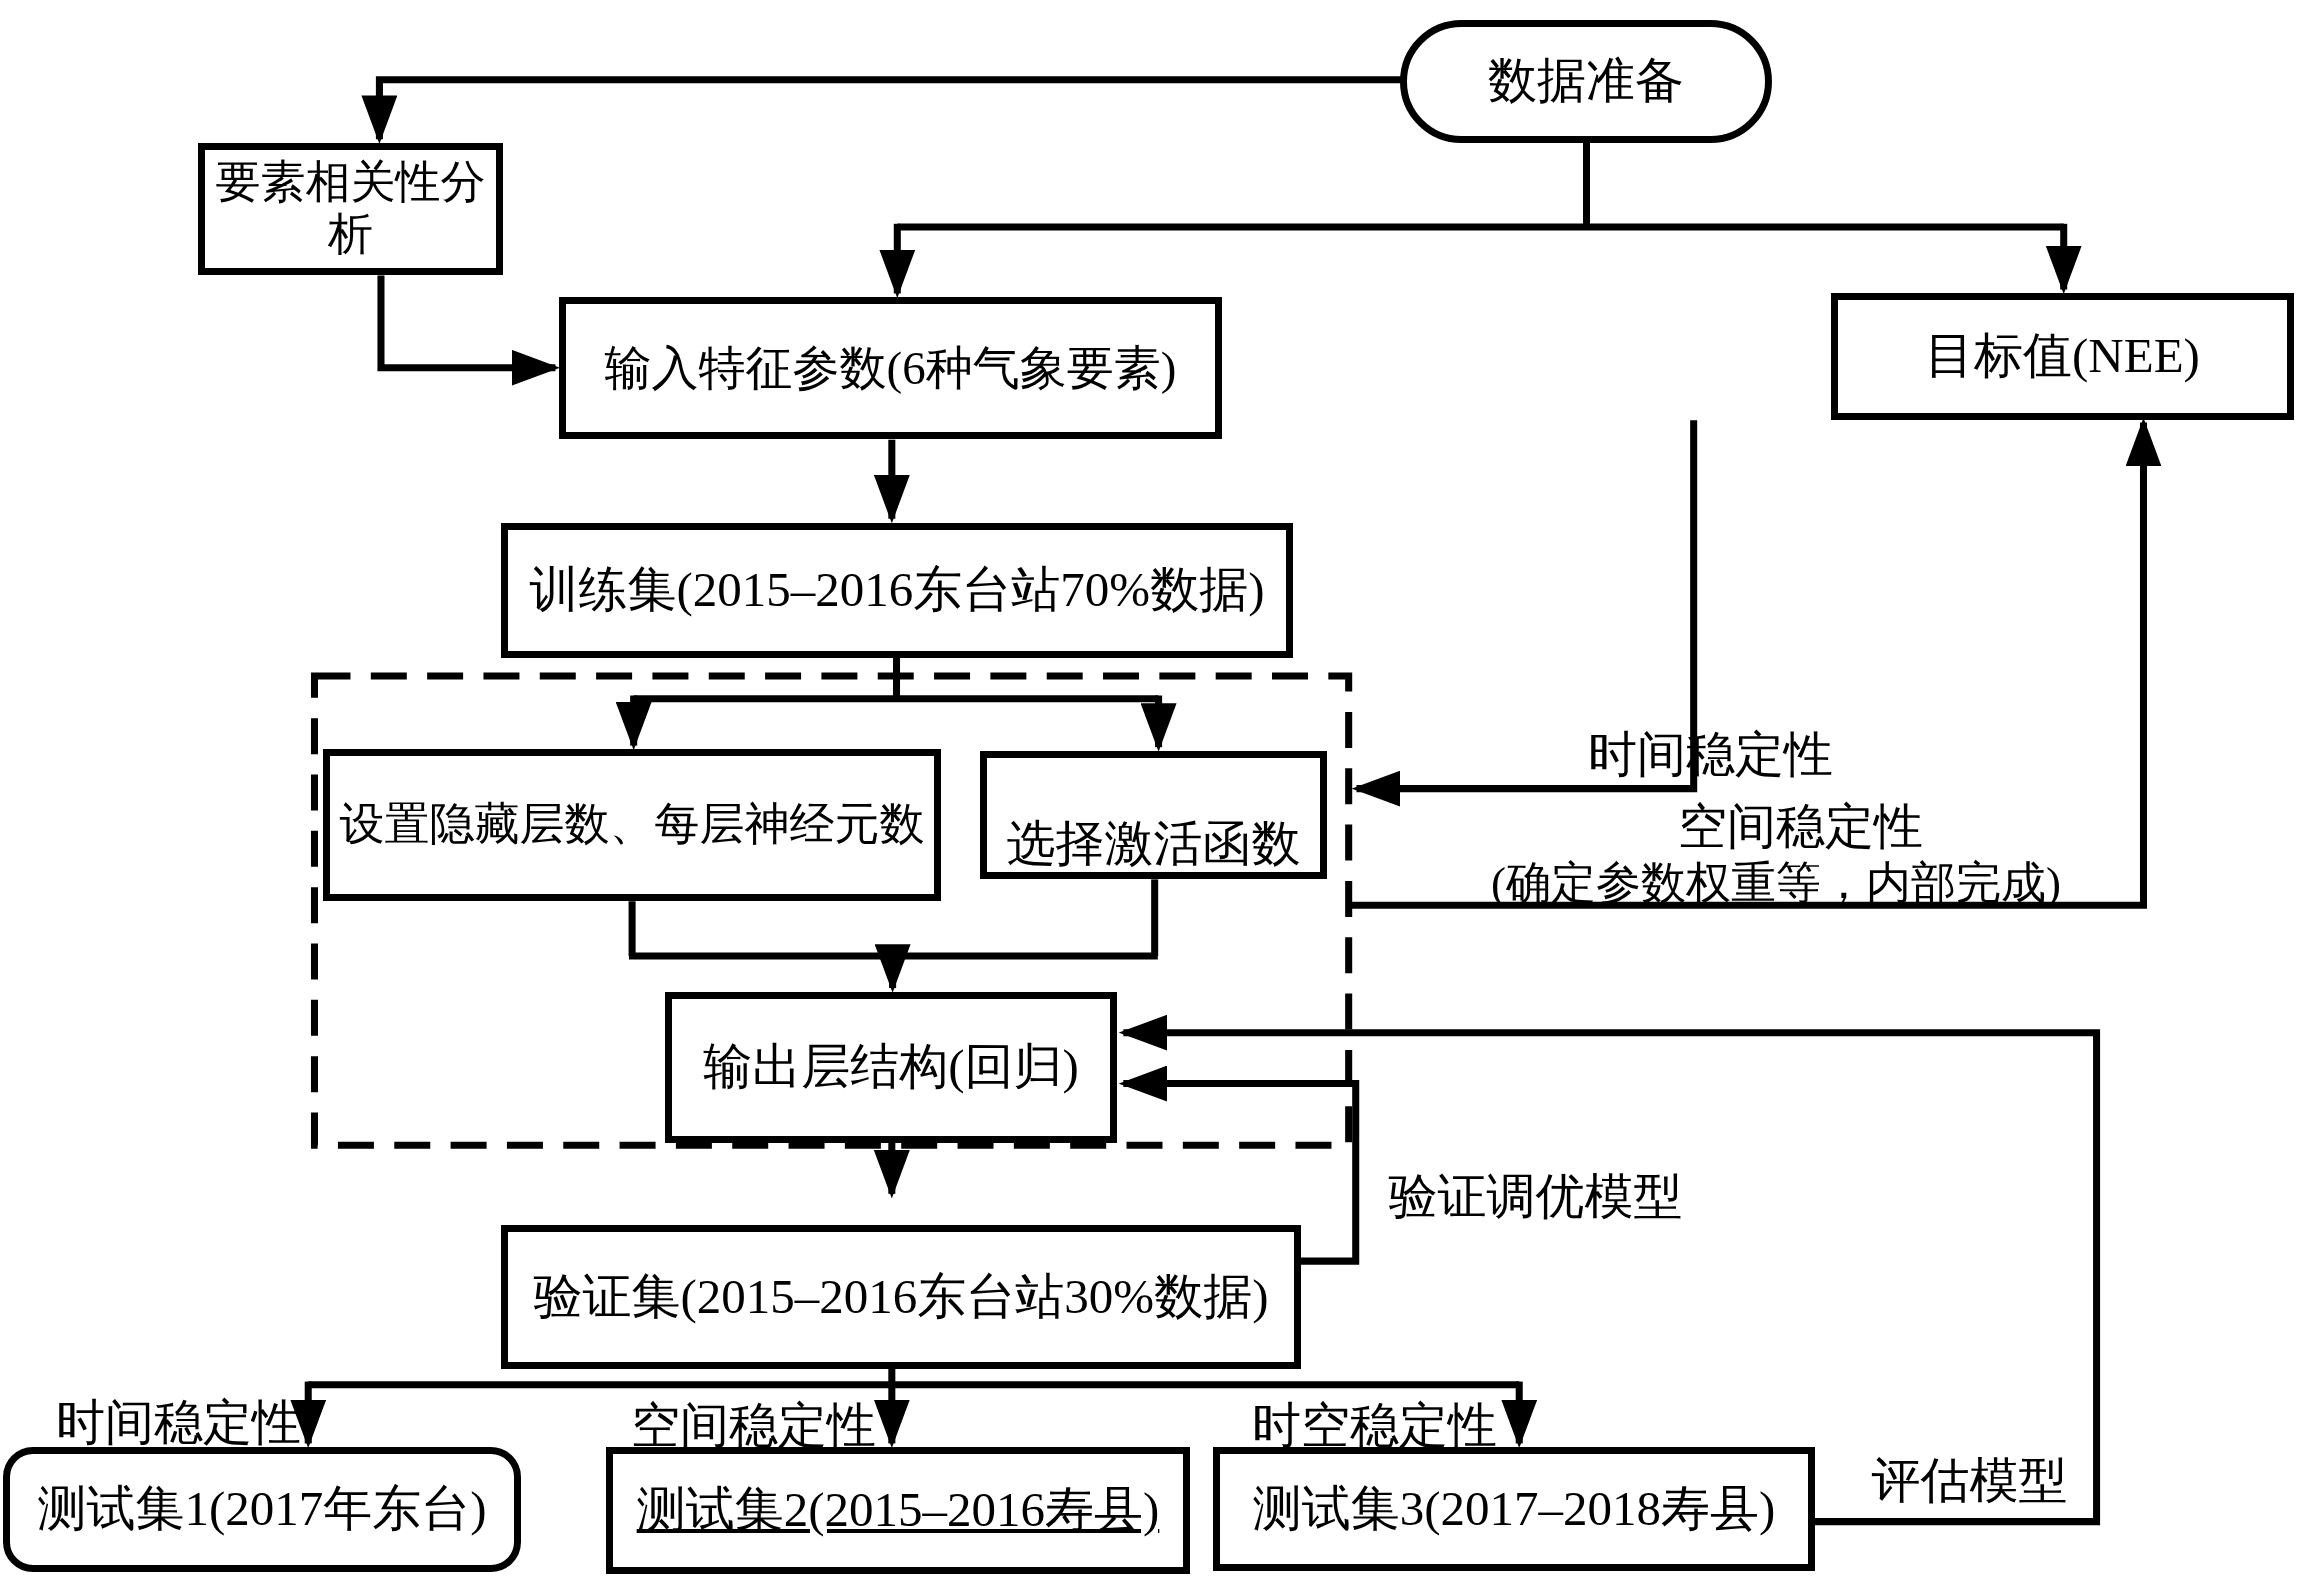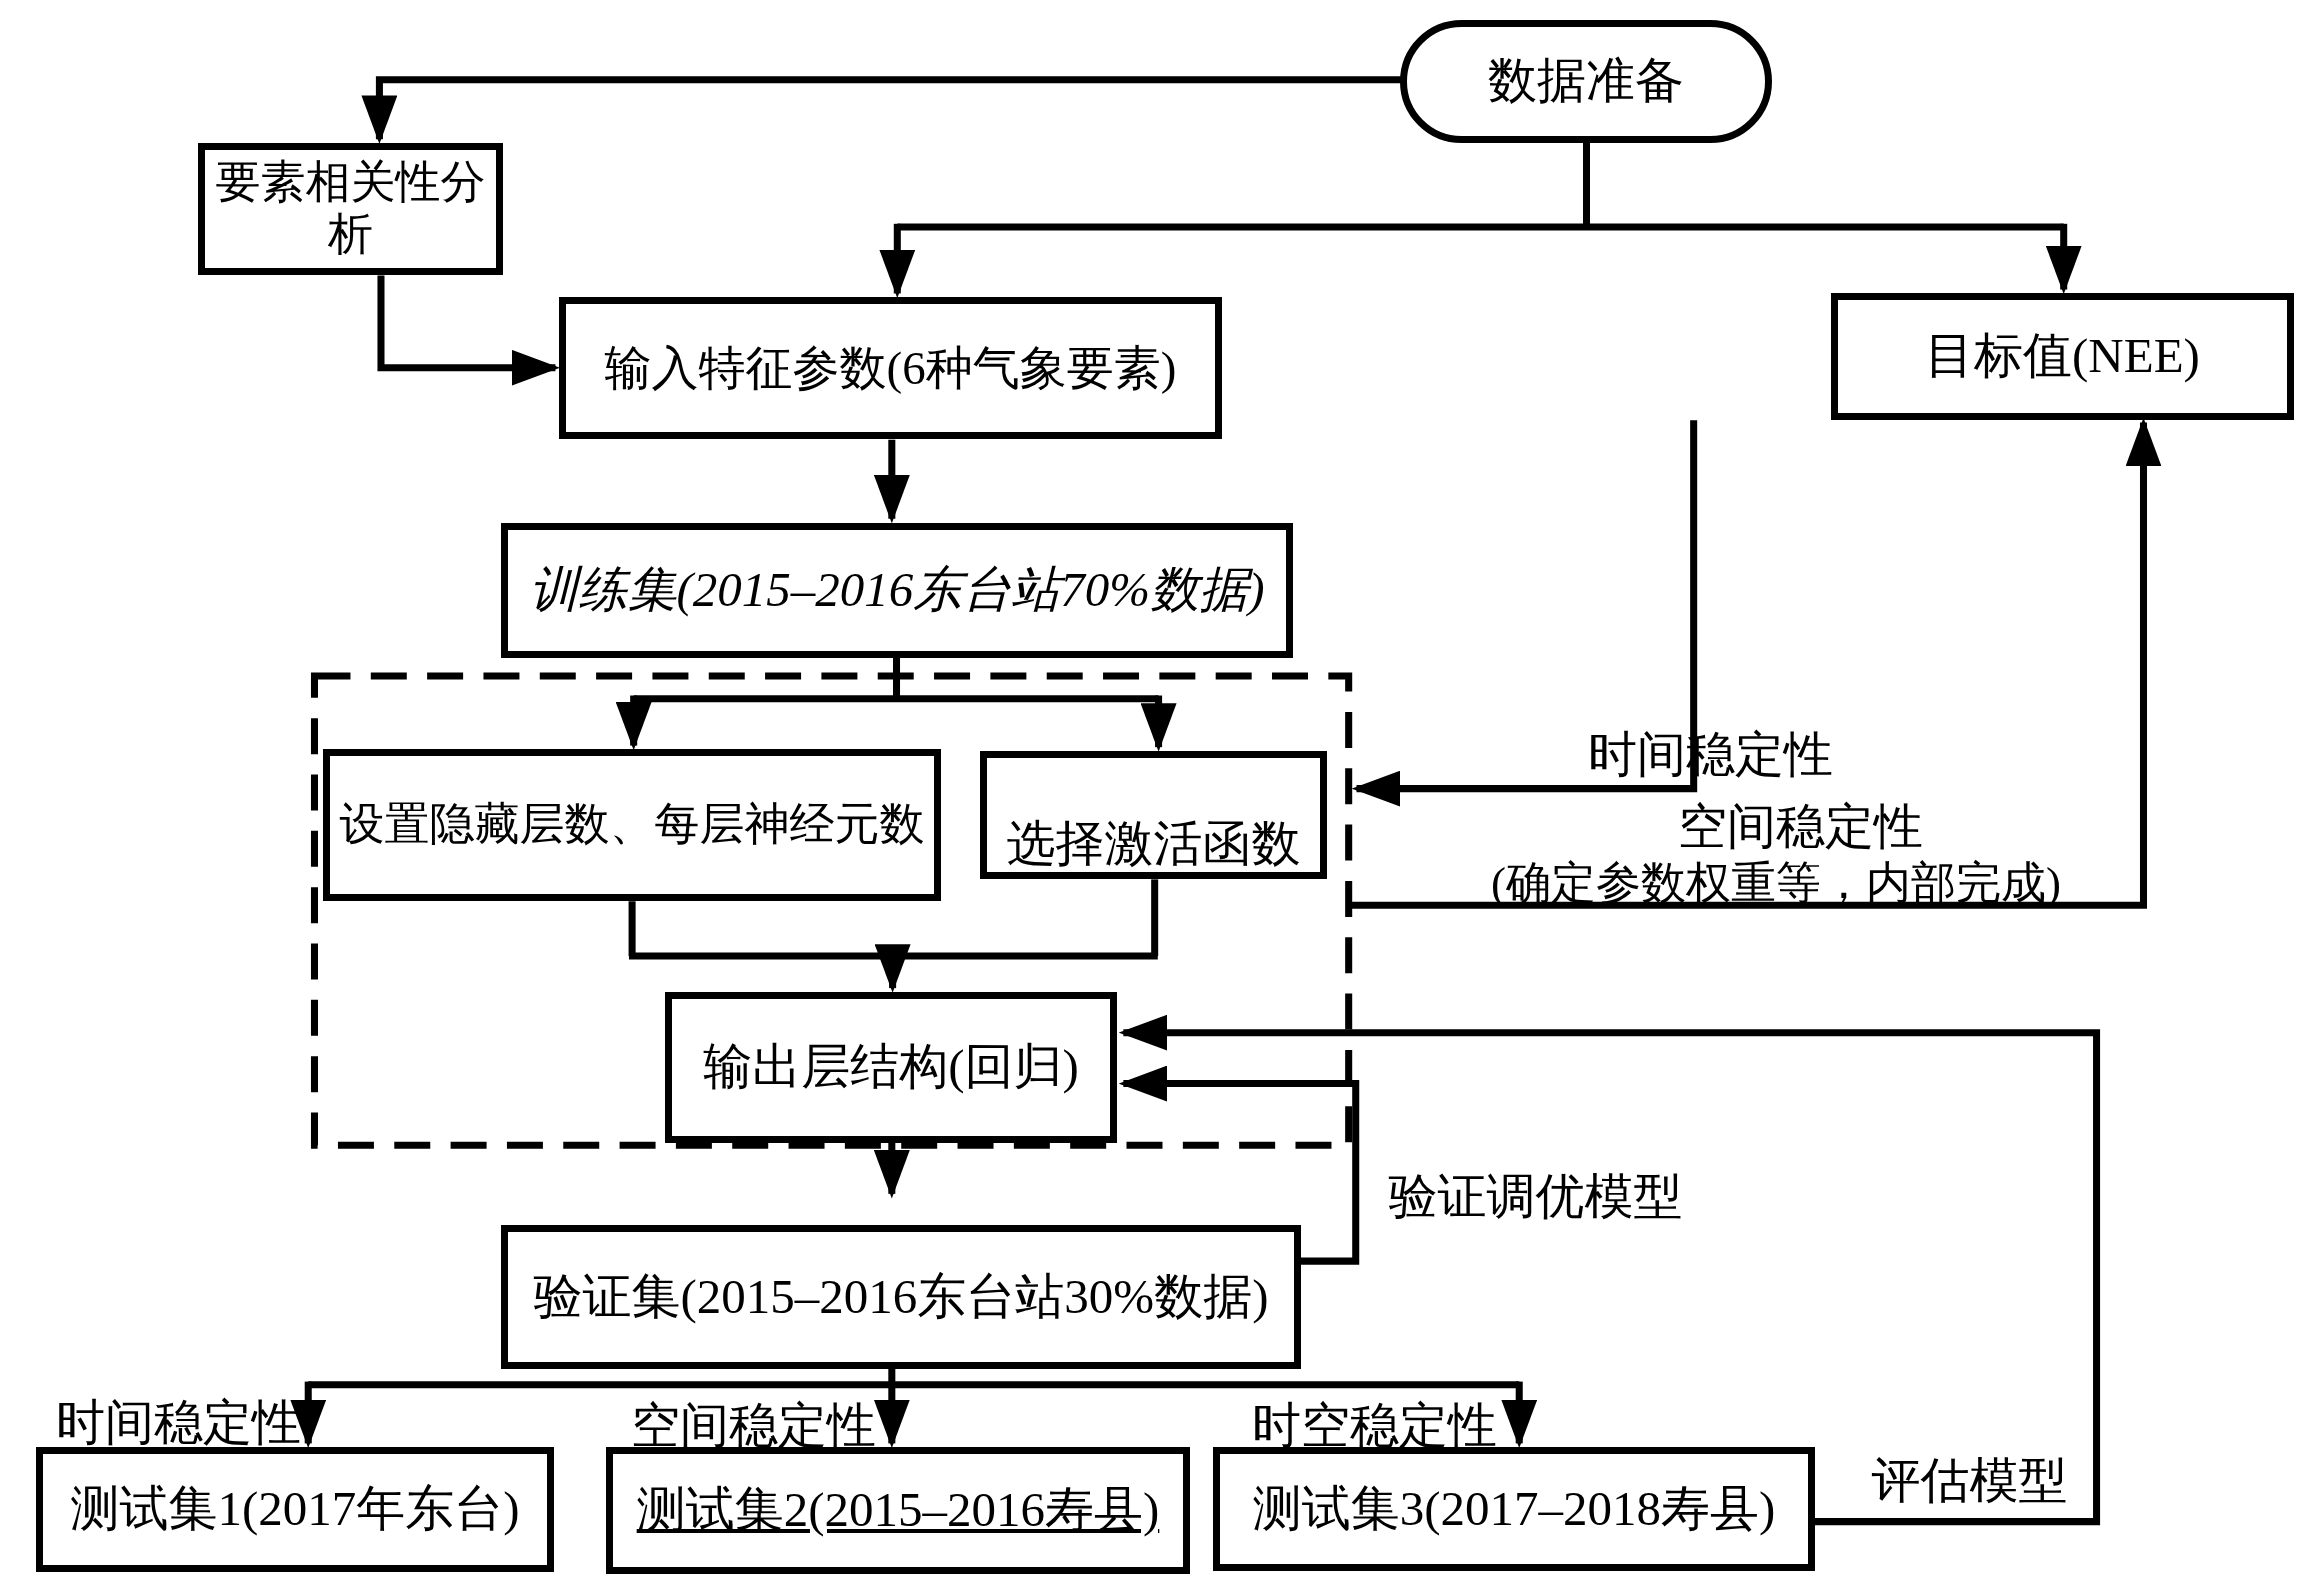--- a/index.html
+++ b/index.html
@@ -81,41 +81,41 @@
   </div>
 
   <div class="node" style="left:559px;top:297px;width:663px;height:142px;font-size:47px;">
     <span>输入特征参数(6种气象要素)</span>
   </div>
 
   <div class="node" style="left:1831px;top:293px;width:463px;height:127px;">
     <span>目标值(NEE)</span>
   </div>
 
-  <div class="node" style="left:501px;top:523px;width:792px;height:135px;font-style:italic;">
+  <div class="node" style="left:501px;top:523px;width:792px;height:135px;">
     <span>训练集(2015–2016东台站70%数据)</span>
   </div>
 
   <div class="node small" style="left:323px;top:749px;width:618px;height:152px;">
     <span>设置隐藏层数、每层神经元数</span>
   </div>
 
   <div class="node" style="left:980px;top:751px;width:347px;height:128px;align-items:flex-end;">
     <span>选择激活函数</span>
   </div>
 
   <div class="node" style="left:665px;top:992px;width:452px;height:151px;">
     <span>输出层结构(回归)</span>
   </div>
 
   <div class="node" style="left:501px;top:1198px;width:800px;height:144px;margin-top:27px;">
     <span>验证集(2015–2016东台站30%数据)</span>
   </div>
 
-  <div class="node" style="left:36px;top:1447px;width:518px;height:125px;">
+  <div class="node" style="left:3px;top:1447px;width:518px;height:125px;border-radius:30px;">
     <span>测试集1(2017年东台)</span>
   </div>
 
   <div class="node" style="left:606px;top:1447px;width:584px;height:127px;text-decoration:underline;">
     <span>测试集2(2015–2016寿县)</span>
   </div>
 
   <div class="node" style="left:1213px;top:1447px;width:602px;height:124px;">
     <span>测试集3(2017–2018寿县)</span>
   </div>

